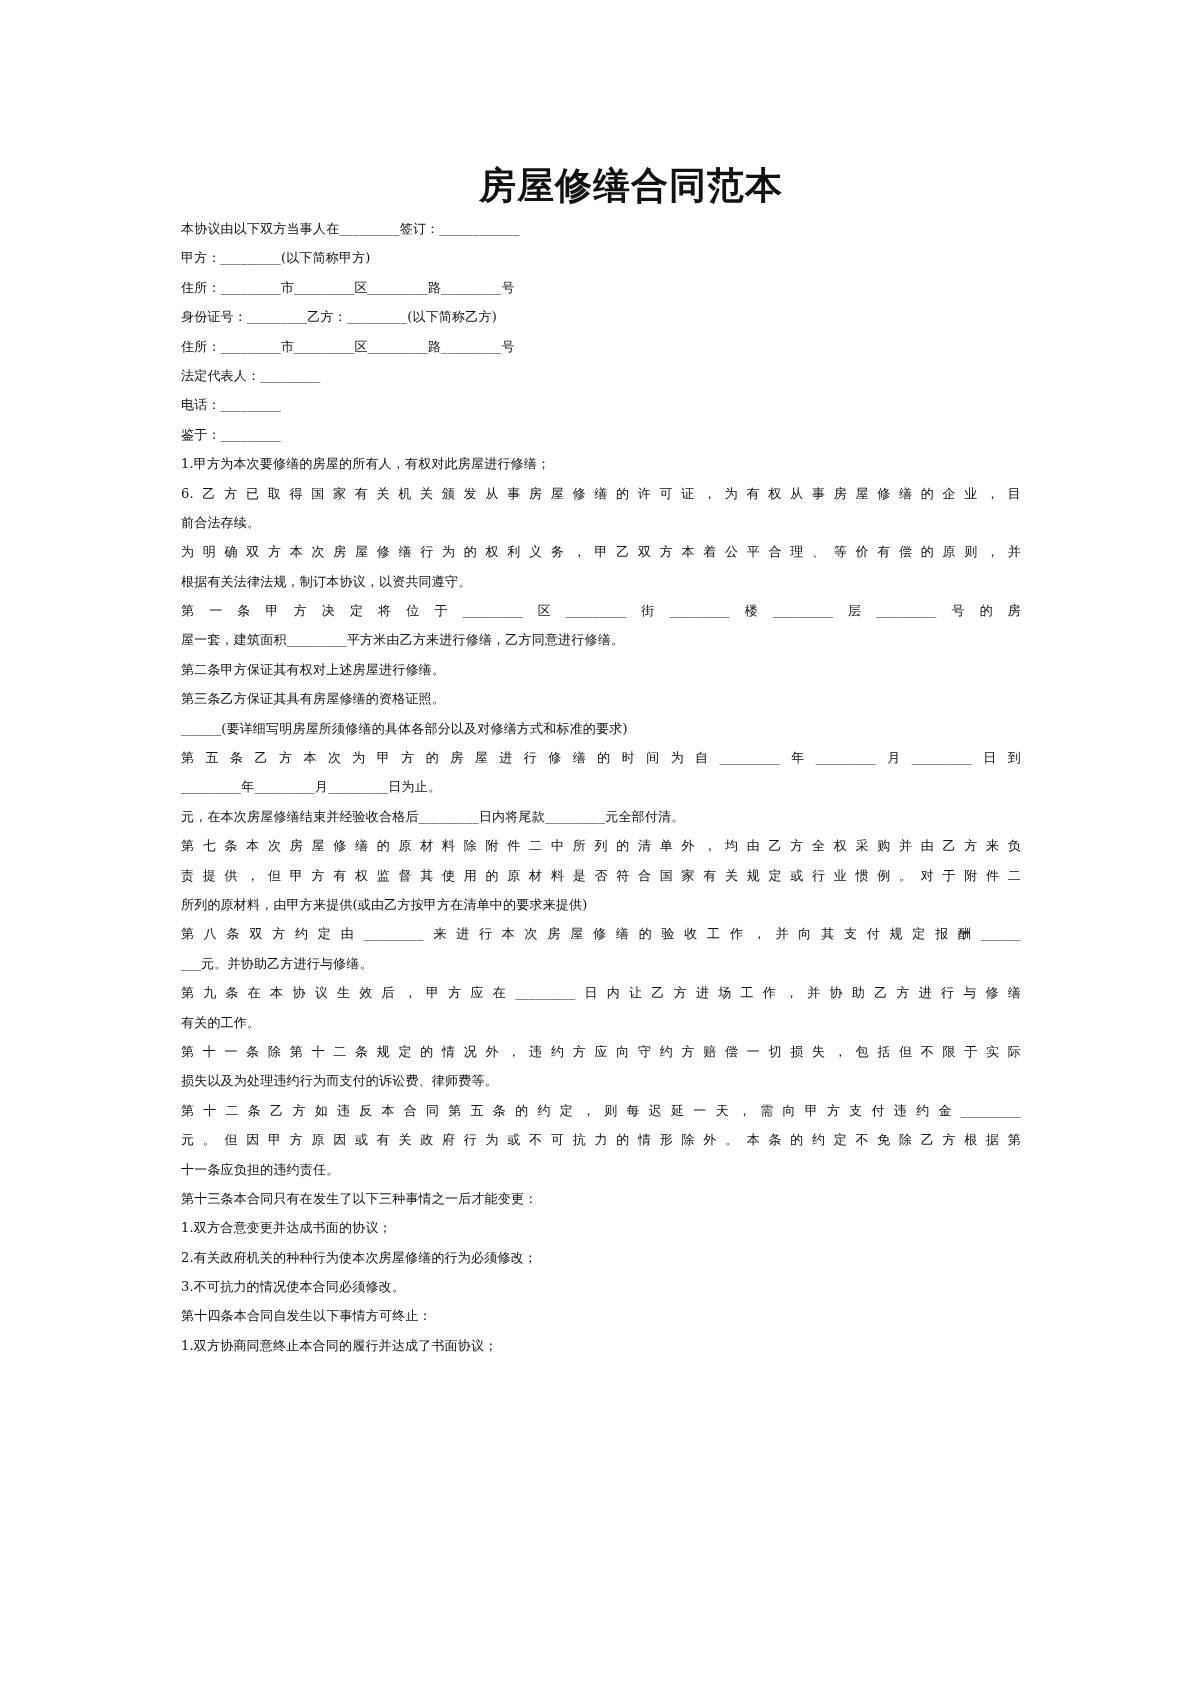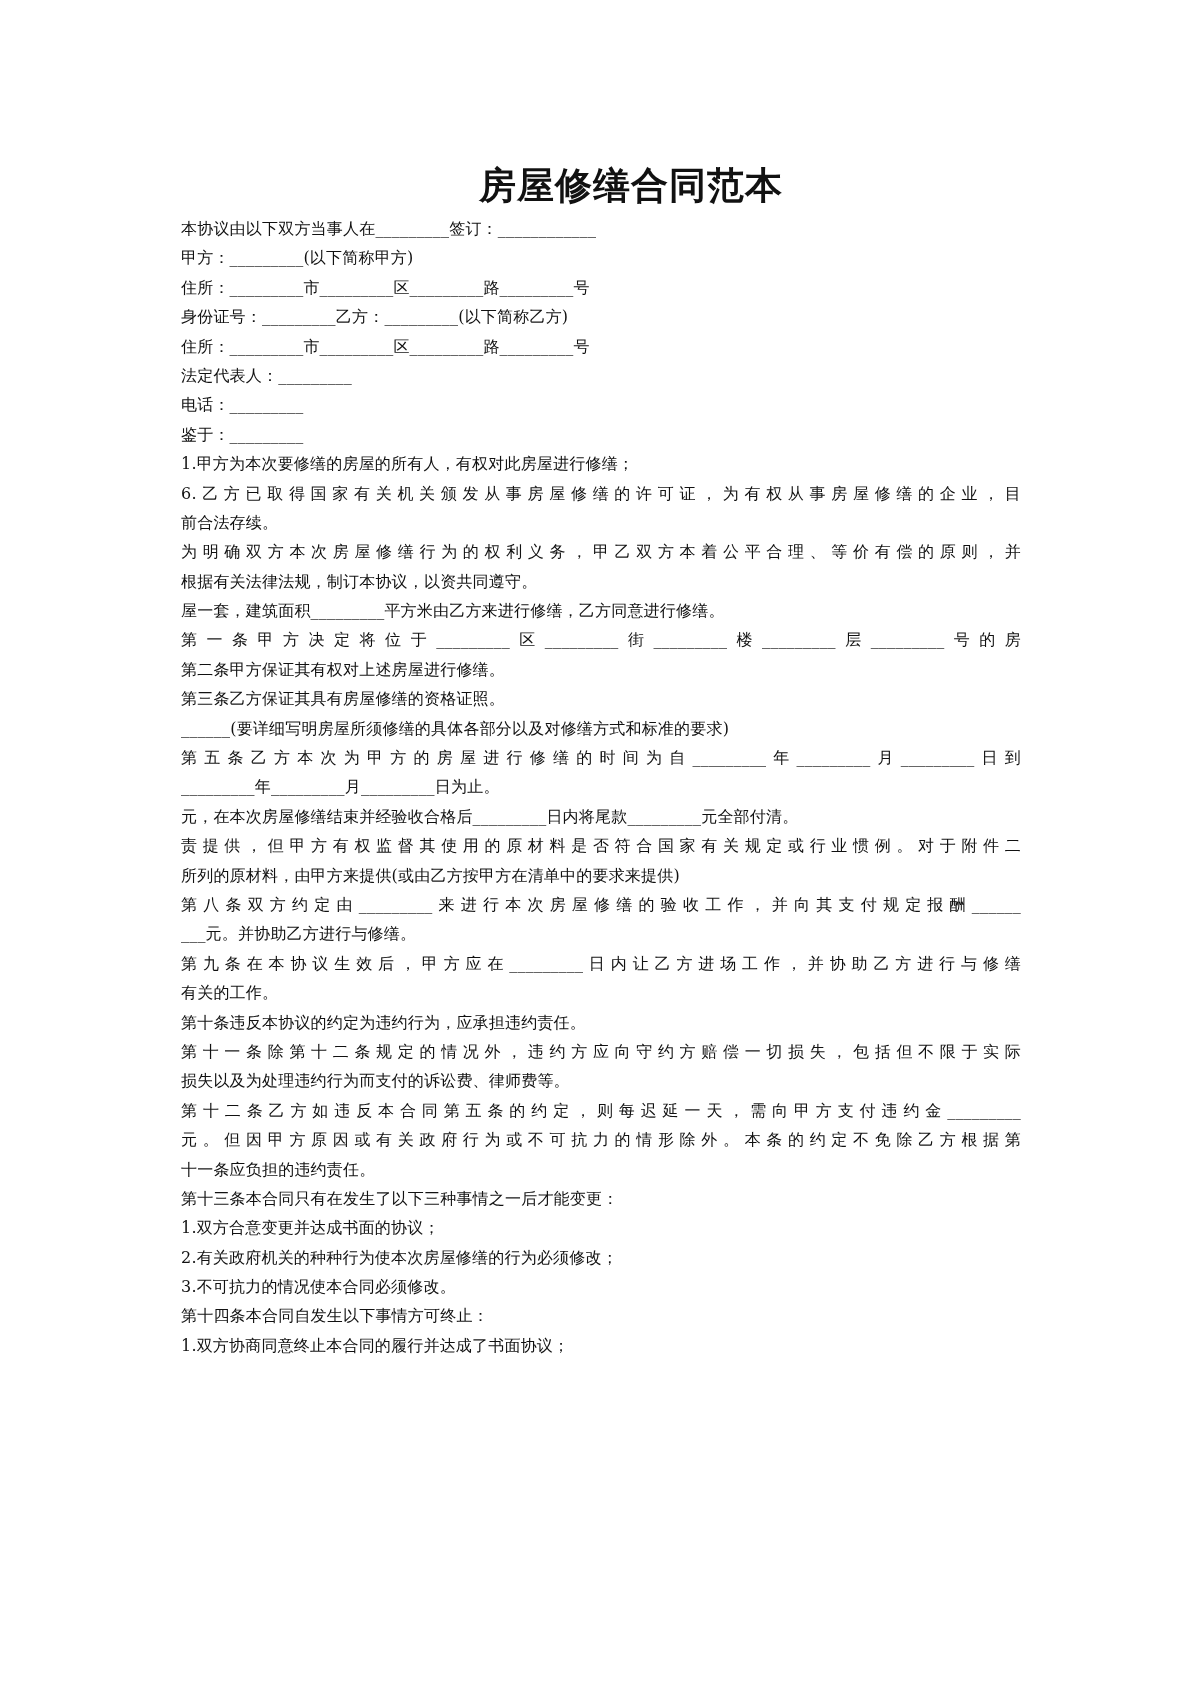--- a/index.html
+++ b/index.html
@@ -26,21 +26,21 @@
       font-family: "DejaVu Sans", "Liberation Sans", sans-serif;
       font-weight: bold;
       font-size: 37px;
       line-height: 52px;
       height: 52px;
       margin: 0 0 2px 0;
       letter-spacing: 1px;
       padding-left: 60px;
     }
     .line {
-      font-size: 16px;
+      font-size: 13px;
       line-height: 29.4px;
       height: 29.4px;
       white-space: nowrap;
       overflow: visible;
       letter-spacing: 0.2px;
     }
     .just {
       text-align: justify;
       text-align-last: justify;
     }
@@ -57,35 +57,35 @@
   <div class="line">身份证号：_________乙方：_________(以下简称乙方)</div>
   <div class="line">住所：_________市_________区_________路_________号</div>
   <div class="line">法定代表人：_________</div>
   <div class="line">电话：_________</div>
   <div class="line">鉴于：_________</div>
   <div class="line">1.甲方为本次要修缮的房屋的所有人，有权对此房屋进行修缮；</div>
   <div class="line just">6.乙方已取得国家有关机关颁发从事房屋修缮的许可证，为有权从事房屋修缮的企业，目</div>
   <div class="line">前合法存续。</div>
   <div class="line just">为明确双方本次房屋修缮行为的权利义务，甲乙双方本着公平合理、等价有偿的原则，并</div>
   <div class="line">根据有关法律法规，制订本协议，以资共同遵守。</div>
+  <div class="line just">第一条甲方决定将位于_________区_________街_________楼_________层_________号的房</div>
   <div class="line">屋一套，建筑面积_________平方米由乙方来进行修缮，乙方同意进行修缮。</div>
-  <div class="line just">第一条甲方决定将位于_________区_________街_________楼_________层_________号的房</div>
   <div class="line">第二条甲方保证其有权对上述房屋进行修缮。</div>
   <div class="line">第三条乙方保证其具有房屋修缮的资格证照。</div>
   <div class="line">______(要详细写明房屋所须修缮的具体各部分以及对修缮方式和标准的要求)</div>
   <div class="line just">第五条乙方本次为甲方的房屋进行修缮的时间为自_________年_________月_________日到</div>
   <div class="line">_________年_________月_________日为止。</div>
   <div class="line">元，在本次房屋修缮结束并经验收合格后_________日内将尾款_________元全部付清。</div>
+  <div class="line just">第七条本次房屋修缮的原材料除附件二中所列的清单外，均由乙方全权采购并由乙方来负</div>
   <div class="line just">责提供，但甲方有权监督其使用的原材料是否符合国家有关规定或行业惯例。对于附件二</div>
   <div class="line">所列的原材料，由甲方来提供(或由乙方按甲方在清单中的要求来提供)</div>
   <div class="line just">第八条双方约定由_________来进行本次房屋修缮的验收工作，并向其支付规定报酬______</div>
   <div class="line">___元。并协助乙方进行与修缮。</div>
   <div class="line just">第九条在本协议生效后，甲方应在_________日内让乙方进场工作，并协助乙方进行与修缮</div>
   <div class="line">有关的工作。</div>
-  <div class="line">第十条违反本协议的约定为违约行为，应承担违约责任。</div>
   <div class="line just">第十一条除第十二条规定的情况外，违约方应向守约方赔偿一切损失，包括但不限于实际</div>
   <div class="line">损失以及为处理违约行为而支付的诉讼费、律师费等。</div>
   <div class="line just">第十二条乙方如违反本合同第五条的约定，则每迟延一天，需向甲方支付违约金_________</div>
   <div class="line just">元。但因甲方原因或有关政府行为或不可抗力的情形除外。本条的约定不免除乙方根据第</div>
   <div class="line">十一条应负担的违约责任。</div>
   <div class="line">第十三条本合同只有在发生了以下三种事情之一后才能变更：</div>
   <div class="line">1.双方合意变更并达成书面的协议；</div>
   <div class="line">2.有关政府机关的种种行为使本次房屋修缮的行为必须修改；</div>
   <div class="line">3.不可抗力的情况使本合同必须修改。</div>
   <div class="line">第十四条本合同自发生以下事情方可终止：</div>

